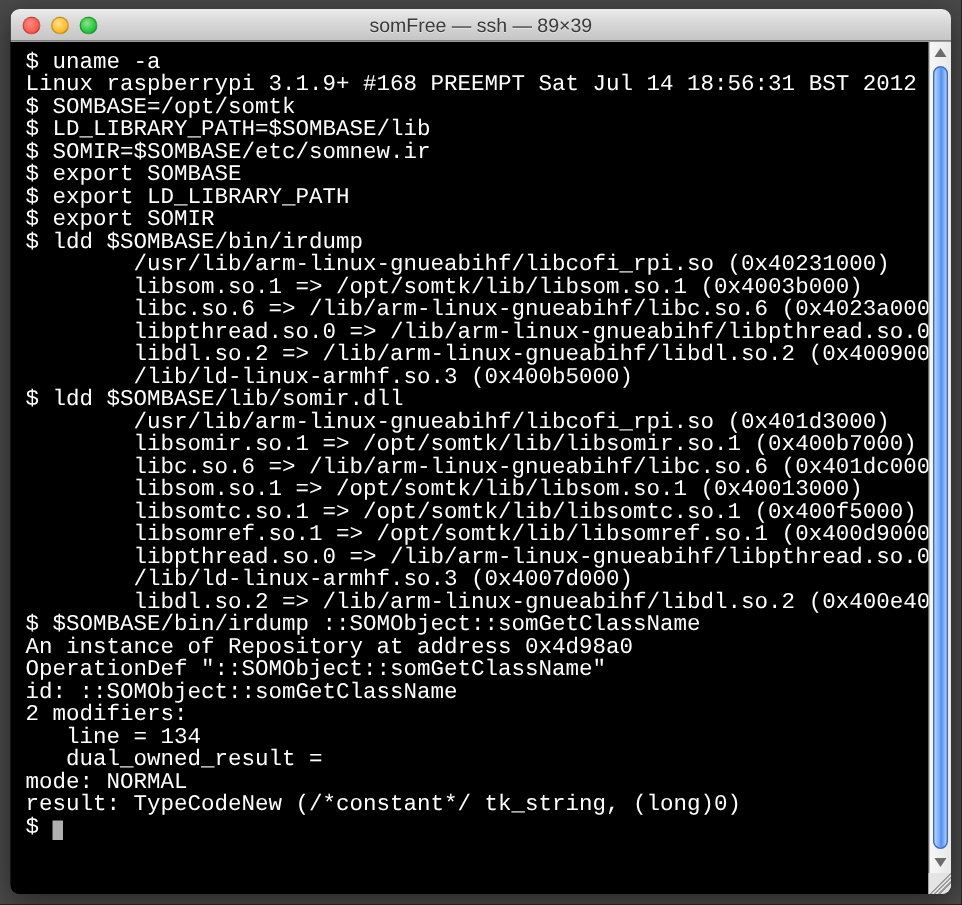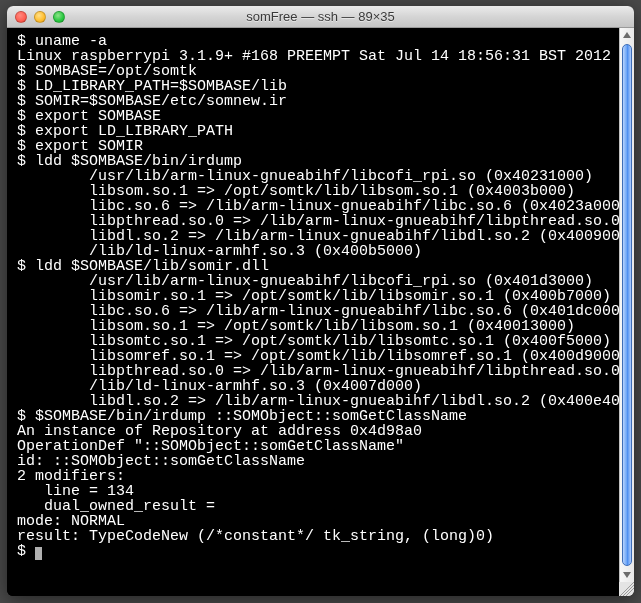--- a/index.html
+++ b/index.html
@@ -121,21 +121,21 @@
 </head>
 <body>
 
 <div class="window">
   <div class="titlebar">
     <div class="traffic-lights">
       <div class="light close"></div>
       <div class="light min"></div>
       <div class="light zoom"></div>
     </div>
-    <div class="title">somFree — ssh — 89×35</div>
+    <div class="title">somFree — ssh — 89×39</div>
   </div>
   <div class="content-wrap">
     <div class="terminal" id="terminal">$ uname -a
 Linux raspberrypi 3.1.9+ #168 PREEMPT Sat Jul 14 18:56:31 BST 2012 armv6l GNU/Linux
 $ SOMBASE=/opt/somtk
 $ LD_LIBRARY_PATH=$SOMBASE/lib
 $ SOMIR=$SOMBASE/etc/somnew.ir
 $ export SOMBASE
 $ export LD_LIBRARY_PATH
 $ export SOMIR

